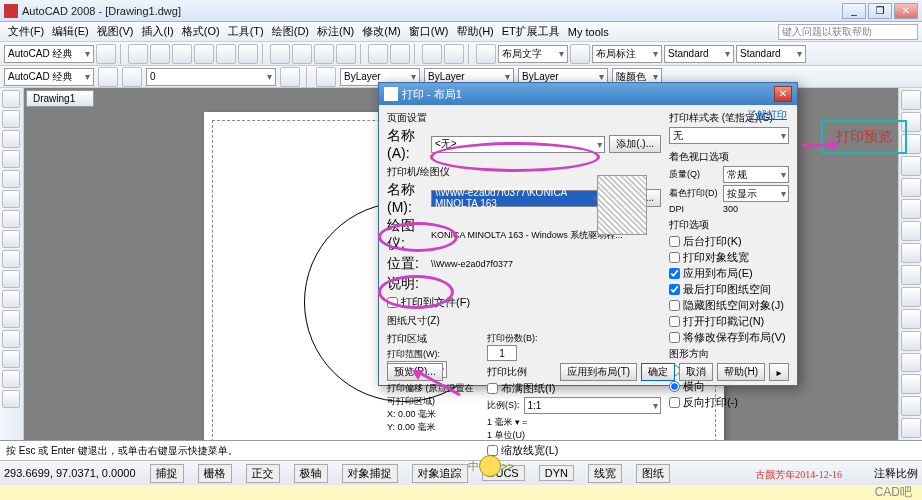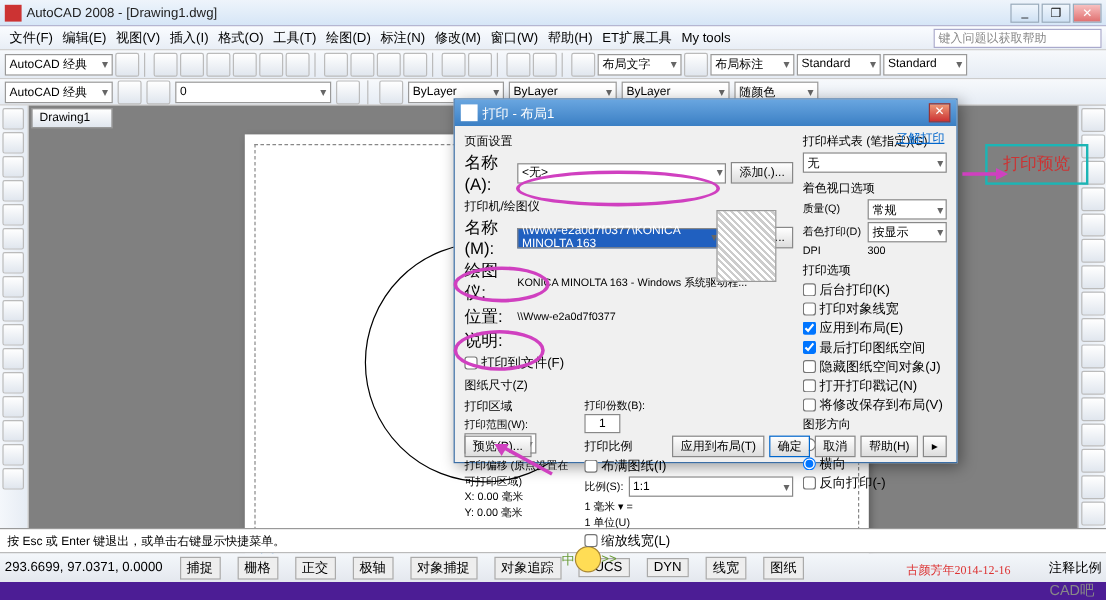--- a/index.html
+++ b/index.html
@@ -53,21 +53,21 @@
 .chk input{width:11px;height:11px}
 .oval{border:3px solid #d040c0;border-radius:50%;position:absolute;pointer-events:none;z-index:15}
 .dlg-foot{position:absolute;bottom:4px;left:0;right:0;display:flex;justify-content:flex-end;gap:4px;padding:0 8px}
 .preview-thumb{width:50px;height:60px;border:1px solid #999;background:repeating-linear-gradient(45deg,#ccc,#ccc 2px,#fff 2px,#fff 4px);position:absolute;right:150px;top:70px}
 .previewlbl{position:absolute;right:15px;top:120px;width:86px;height:34px;border:2px solid #1bb5b5;color:#c33;font-size:14px;display:flex;align-items:center;justify-content:center}
 .arrow-svg{position:absolute;z-index:20;pointer-events:none}
 
 .cmdline{position:absolute;bottom:40px;left:0;right:0;height:20px;background:#fff;border-top:1px solid #999;display:flex;align-items:center;padding:0 6px;font-size:10px}
 .statusbar{position:absolute;bottom:15px;left:0;right:0;height:25px;background:linear-gradient(#f4f7fb,#e4e8ee);border-top:1px solid #bbb;display:flex;align-items:center;padding:0 4px;font-size:10px;gap:14px}
 .statusbar .sb{padding:1px 5px;border:1px solid #aaa;background:#eee}
-.watermark{position:absolute;bottom:0;left:0;right:0;height:15px;display:flex;align-items:center;justify-content:flex-end;padding:0 10px;font-size:12px;color:#888;background:#4c1d95}
+.watermark{position:absolute;bottom:0;left:0;right:0;height:15px;display:flex;align-items:center;justify-content:flex-end;padding:0 10px;font-size:12px;color:#888;background:#fef9c3}
 .wm-red{color:#d33;font-family:"KaiTi",serif;font-size:10px;position:absolute;bottom:18px;right:80px}
 .minion{position:absolute;bottom:18px;left:50%;width:60px;height:32px;display:flex;align-items:center;justify-content:center}
 .minion .face{width:22px;height:22px;background:#fd5;border-radius:50%;border:1px solid #a83}
 </style>
 </head>
 <body>
 
 <div class="titlebar">
   <div class="icon"></div>
   <div class="title">AutoCAD 2008 - [Drawing1.dwg]</div>
@@ -129,21 +129,21 @@
   <div class="dd" style="width:90px">AutoCAD 经典</div>
   <div class="tb"></div>
   <div class="tb"></div>
   <div class="dd" style="width:130px">0</div>
   <div class="tb"></div>
   <div class="sep"></div>
   <div class="tb"></div>
   <div class="dd" style="width:80px">ByLayer</div>
   <div class="dd" style="width:90px">ByLayer</div>
   <div class="dd" style="width:90px">ByLayer</div>
-  <div class="dd" style="width:70px">随颜色</div>
+  <div class="dd" style="width:50px">随颜色</div>
 </div>
 
 <div class="mainarea">
   <div class="leftpal">
     <div class="tb"></div>
     <div class="tb"></div>
     <div class="tb"></div>
     <div class="tb"></div>
     <div class="tb"></div>
     <div class="tb"></div>

